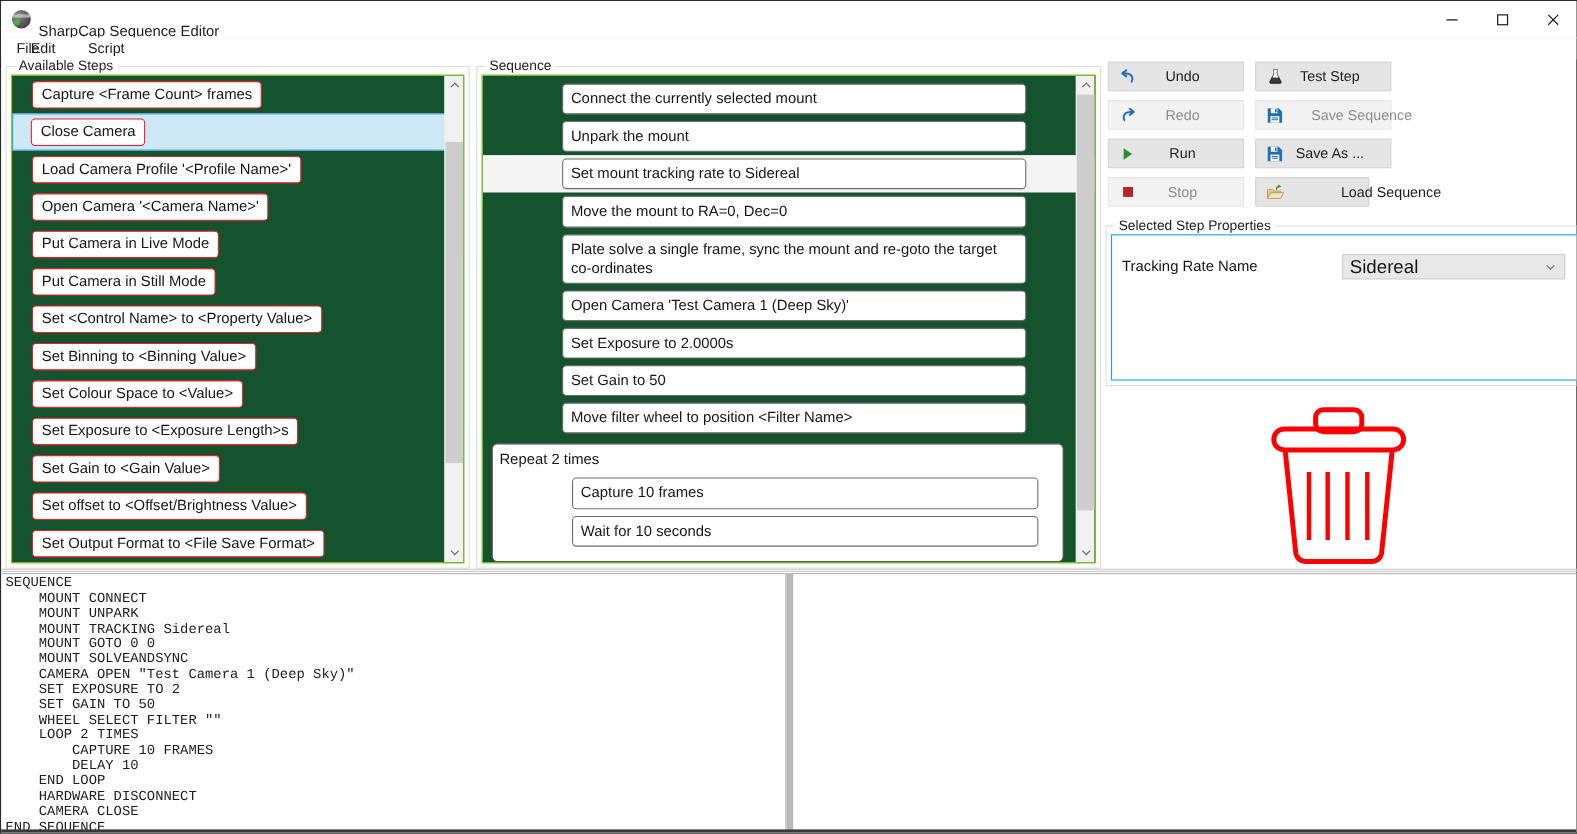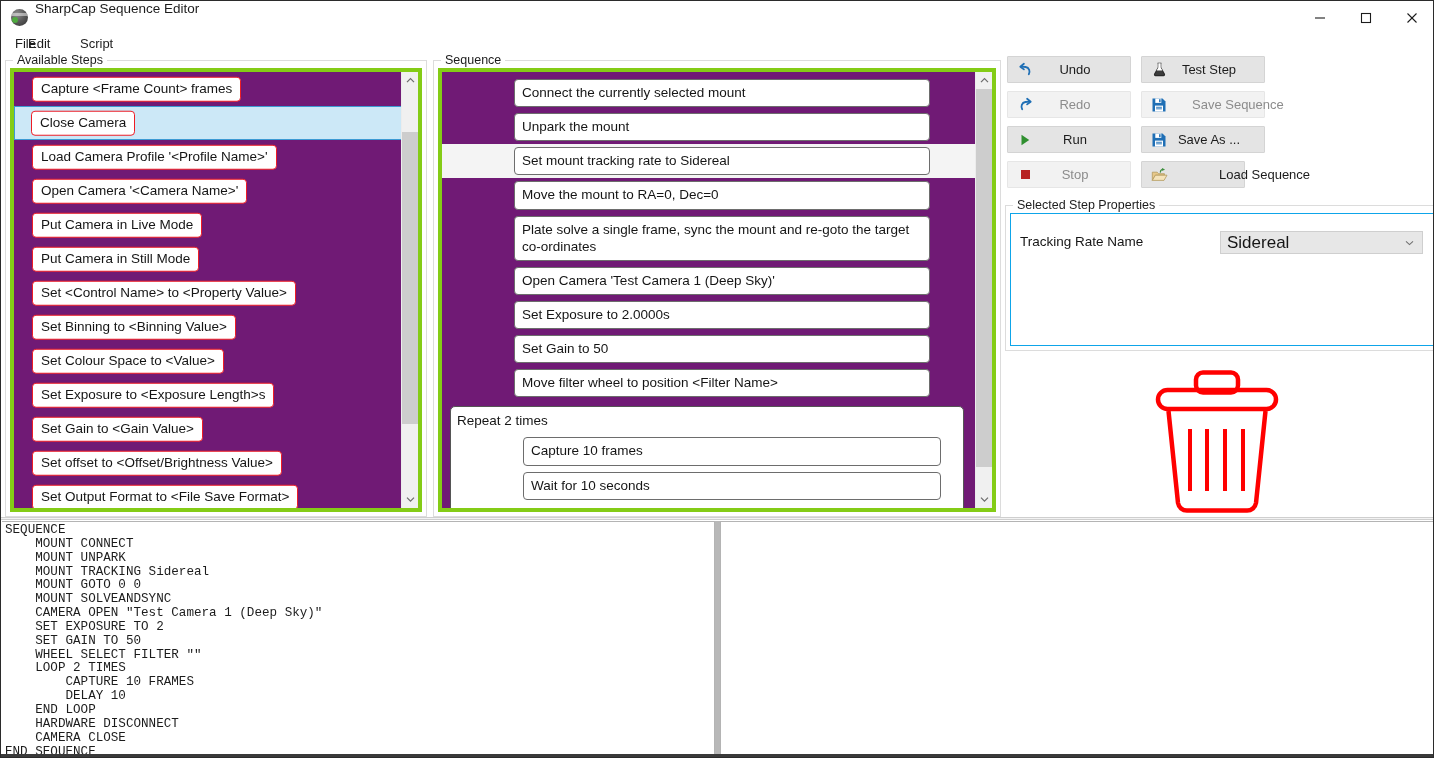--- a/index.html
+++ b/index.html
@@ -40,21 +40,21 @@
     width: 6px; height: 6px; border-radius: 50%;
     background: #4faa3f;
   }
   .app-icon::before {
     content: "";
     position: absolute; left: 0; top: 4px;
     width: 17px; height: 3px;
     background: rgba(235,235,235,0.55);
   }
   .title-text {
-    position: absolute; left: 34px; top: 0;
+    position: absolute; left: 34px; top: 20px;
     font-size: 13.5px; color: #1c1c1c;
     white-space: nowrap;
   }
   .winbtns {
     position: absolute; right: 0; top: 0;
     height: 33px; display: flex;
   }
   .winbtn {
     width: 46px; height: 33px;
     display: flex; align-items: center; justify-content: center;
@@ -96,22 +96,22 @@
 
   
   #avail-group { left: 4px; top: 59px; width: 422px; height: 457px; }
   
   #seq-group   { left: 432px; top: 59px; width: 568px; height: 457px; }
 
   .listwrap {
     position: absolute;
     left: 4px; top: 7px;
     bottom: 4px; right: 4px;
-    border: 4px solid #84cc16;
-    background: #701a75;
+    border: 1px solid #84cc16;
+    background: #14532d;
     overflow: hidden;
     box-sizing: border-box;
   }
 
   
   .avail-row {
     position: relative;
     height: 34px;
     box-sizing: border-box;
   }

